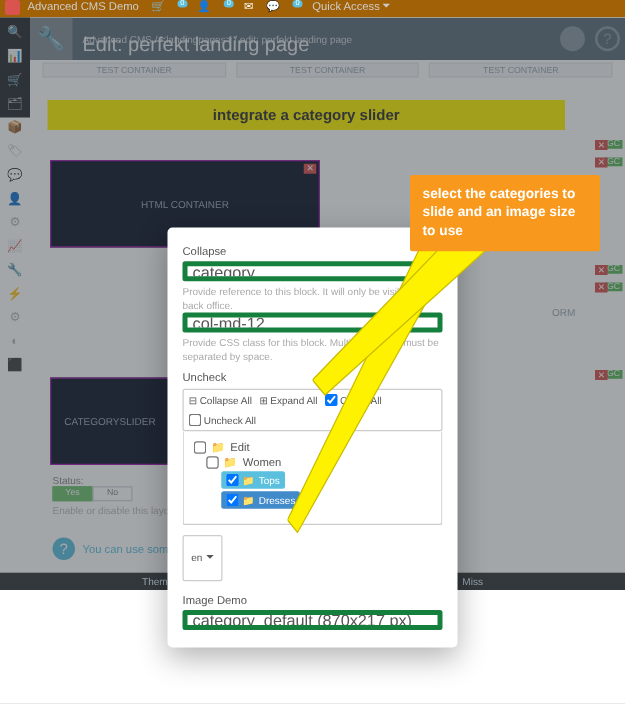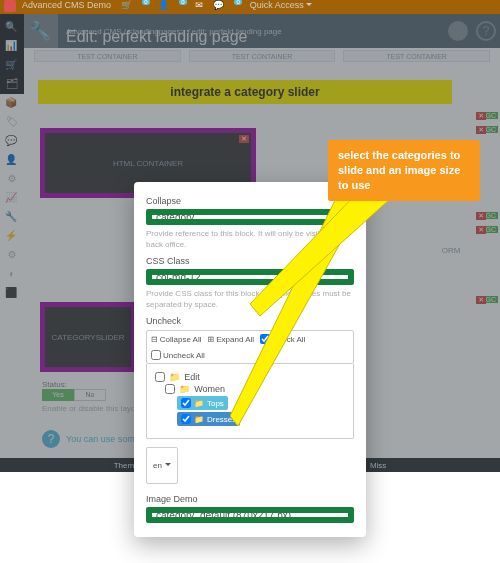--- a/index.html
+++ b/index.html
@@ -22,36 +22,36 @@
   .crumb .avatar{width:20px;height:20px;border-radius:50%;background:#8c99a3;margin-left:auto;margin-right:8px}
   .help{width:20px;height:20px;border-radius:50%;border:2px solid #8c99a3;color:#8c99a3;text-align:center;line-height:16px;margin-right:4px;font-size:12px}
   .row{display:flex;gap:8px;padding:0 10px;margin-top:2px}
   .tc{flex:1;background:#f4f6f7;border:1px solid #e2e6e9;height:12px;color:#9aa7b0;font-size:7px;text-align:center;line-height:12px;position:relative}
   .gc2{position:absolute;right:2px;background:#5cb85c;color:#fff;font-size:7px;padding:0 2px}
   .redx{background:#d9534f;color:#fff;font-size:7px;padding:0 2px;position:absolute}
   .banner{position:absolute;left:38px;top:80px;width:414px;height:24px;background:#fef200;color:#333;font-size:12px;font-weight:bold;text-align:center;line-height:24px;z-index:5}
   .overlay{position:absolute;left:0;top:14px;width:500px;height:444px;background:rgba(52,58,64,.45);display:flex;align-items:flex-start;justify-content:center;z-index:10;pointer-events:none}
   .modal{pointer-events:auto;background:#fff;width:232px;margin-top:168px;padding:8px 12px 14px;border-radius:4px;box-shadow:0 8px 24px rgba(0,0,0,.3);color:#555;font-size:9px}
   .modal label{display:block;margin:6px 0 3px;color:#555}
-  .modal input[type=text],.modal select{width:100%;border:6px solid #15803d;border-radius:2px;height:16px;font-size:10px;padding:0 4px;color:#555}
+  .modal input[type=text],.modal select{width:100%;border:4px solid #15803d;border-radius:2px;height:16px;font-size:13px;padding:0 4px;color:#555}
   .hint{color:#aaa;font-size:8px;margin-top:3px;line-height:11px}
   .toolbar{border:1px solid #ccc;border-radius:2px;padding:3px 4px;display:flex;gap:6px;align-items:center;margin-top:4px;font-size:8px;color:#555;flex-wrap:wrap}
   .toolbar .btn{display:flex;align-items:center;gap:2px;cursor:pointer}
   .tree{border:1px solid #ccc;border-top:none;border-radius:0 0 2px 2px;padding:6px 8px 10px;font-size:9px}
   .tree .node{display:flex;align-items:center;gap:4px;margin:2px 0}
   .tree .d1{margin-left:10px}.tree .d2{margin-left:22px}
   .chip{border-radius:2px;padding:0 4px;color:#fff;font-size:8px;display:inline-flex;align-items:center;gap:3px;height:14px}
   .chip.blue{background:#5bc0de}.chip.blue2{background:#428bca}
   .folder{color:#555}
   .langbtn{border:1px solid #ccc;border-radius:2px;padding:13px 6px;font-size:8px;display:inline-flex;align-items:center;gap:3px;margin-top:8px}
   .langbtn::after{content:"";border:3px solid transparent;border-top-color:#555}
 
   
   .bgblocks{position:absolute;left:24px;top:48px;right:0;bottom:0;z-index:1}
-  .block{position:absolute;border:5px solid #a21caf;background:#404040;color:#9aa7b0;font-size:8px;display:flex;align-items:center;justify-content:center}
+  .block{position:absolute;border:1px solid #a21caf;background:#0f172a;color:#9aa7b0;font-size:8px;display:flex;align-items:center;justify-content:center}
   .status{position:absolute;left:42px;top:380px;font-size:8px;color:#888;z-index:2}
   .status .pill{display:inline-block;width:32px;height:12px;border:1px solid #cfd6db;text-align:center;line-height:10px;font-size:7px}
   .status .on{background:#70c270;color:#fff;border-color:#70c270}
   .tipline{position:absolute;left:42px;top:430px;display:flex;align-items:center;gap:6px;color:#5bc0de;font-size:9px;z-index:2}
   .tipline .q{width:18px;height:18px;border-radius:50%;background:#5bc0de;color:#fff;text-align:center;line-height:18px;font-size:12px}
 
   .footer{position:absolute;left:0;top:458px;width:500px;height:14px;background:#33383d;color:#9aa7b0;font-size:8px;display:flex;align-items:center;justify-content:space-around;z-index:3}
 
   
   .callout{position:absolute;right:20px;top:140px;width:152px;background:#f8981d;color:#fff;font-size:11px;font-weight:bold;padding:8px 10px;line-height:15px;z-index:30;border-radius:2px}
@@ -145,21 +145,20 @@
 </div>
 
 <div class="banner">integrate a category slider</div>
 
 <div class="overlay">
   <div class="modal">
     <label>Collapse</label>
     <input type="text" value="category" style="">
     <div class="hint">Provide reference to this block. It will only be visible in the back office.</div>
 
-    <label>CSS Class</label>
     <input type="text" value="col-md-12" style="">
     <div class="hint">Provide CSS class for this block. Multiple classes must be separated by space.</div>
 
     <label>Uncheck</label>
     <div class="toolbar">
       <span class="btn">⊟ <span>Collapse All</span></span>
       <span class="btn">⊞ <span>Expand All</span></span>
       <span class="btn">
           <input type="checkbox" checked="" style=""> 
           <span>Check All</span>

